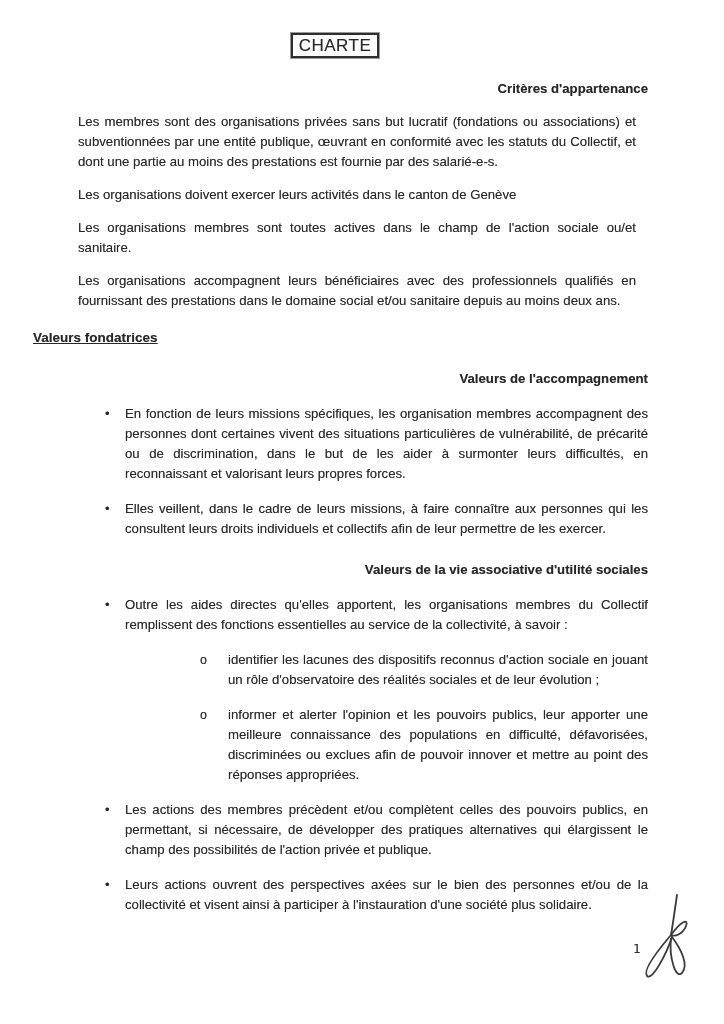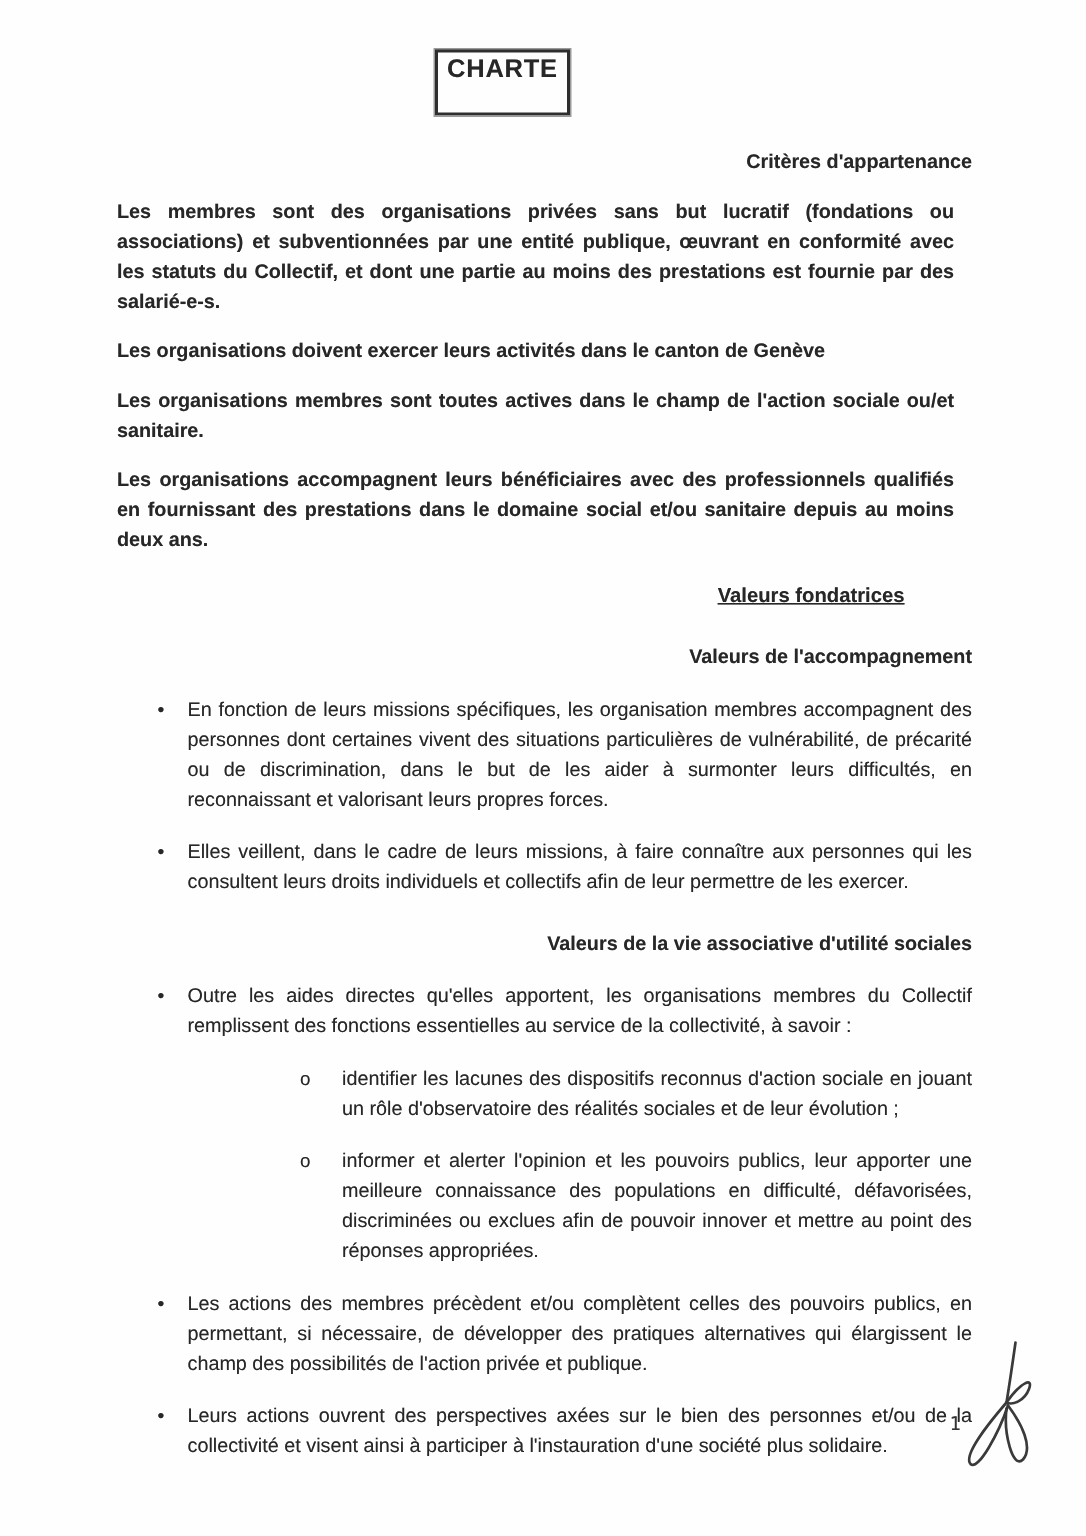--- a/index.html
+++ b/index.html
@@ -14,39 +14,38 @@
     color:#272727;
     text-shadow:0 0 .4px rgba(40,40,40,.45);
   }
   .content{padding:33px 76px 0 78px;}
   .charte-box{
     width:-moz-fit-content;width:fit-content;
     margin:0 auto;
     transform:translateX(-28px);
     border:2px solid #2e2e2e;
     box-shadow:0 0 0 1px #9a9a9a;
-    padding:1px 6px 19px 6px;
-    font-size:17px;font-weight:bold;letter-spacing:.5px;
+    padding:1px 6px 0 6px;
+    font-size:17px;font-weight:normal;letter-spacing:.5px;
   }
   .doc-title{
     margin:17px 0 0 4px;
     font-size:15.5px;font-weight:bold;letter-spacing:.2px;
   }
   .subhead{
     margin:21px 0 0 0;
     font-size:13.2px;font-weight:bold;text-align:right;
   }
   .para{
     margin:13px 12px 0 0;
     text-align:justify;
-    font-weight:bold;
   }
   .center-heading{
     margin:17px 0 0 0;
-    text-align:right;
+    text-align:left;
     transform:translateX(-45px);
     font-size:13.5px;font-weight:bold;
     text-decoration:underline;
   }
   ul.bullets{list-style:none;margin:0;padding:0;}
   ul.bullets li{
     position:relative;
     margin:15px 0 0 0;
     padding-left:47px;
     text-align:justify;

